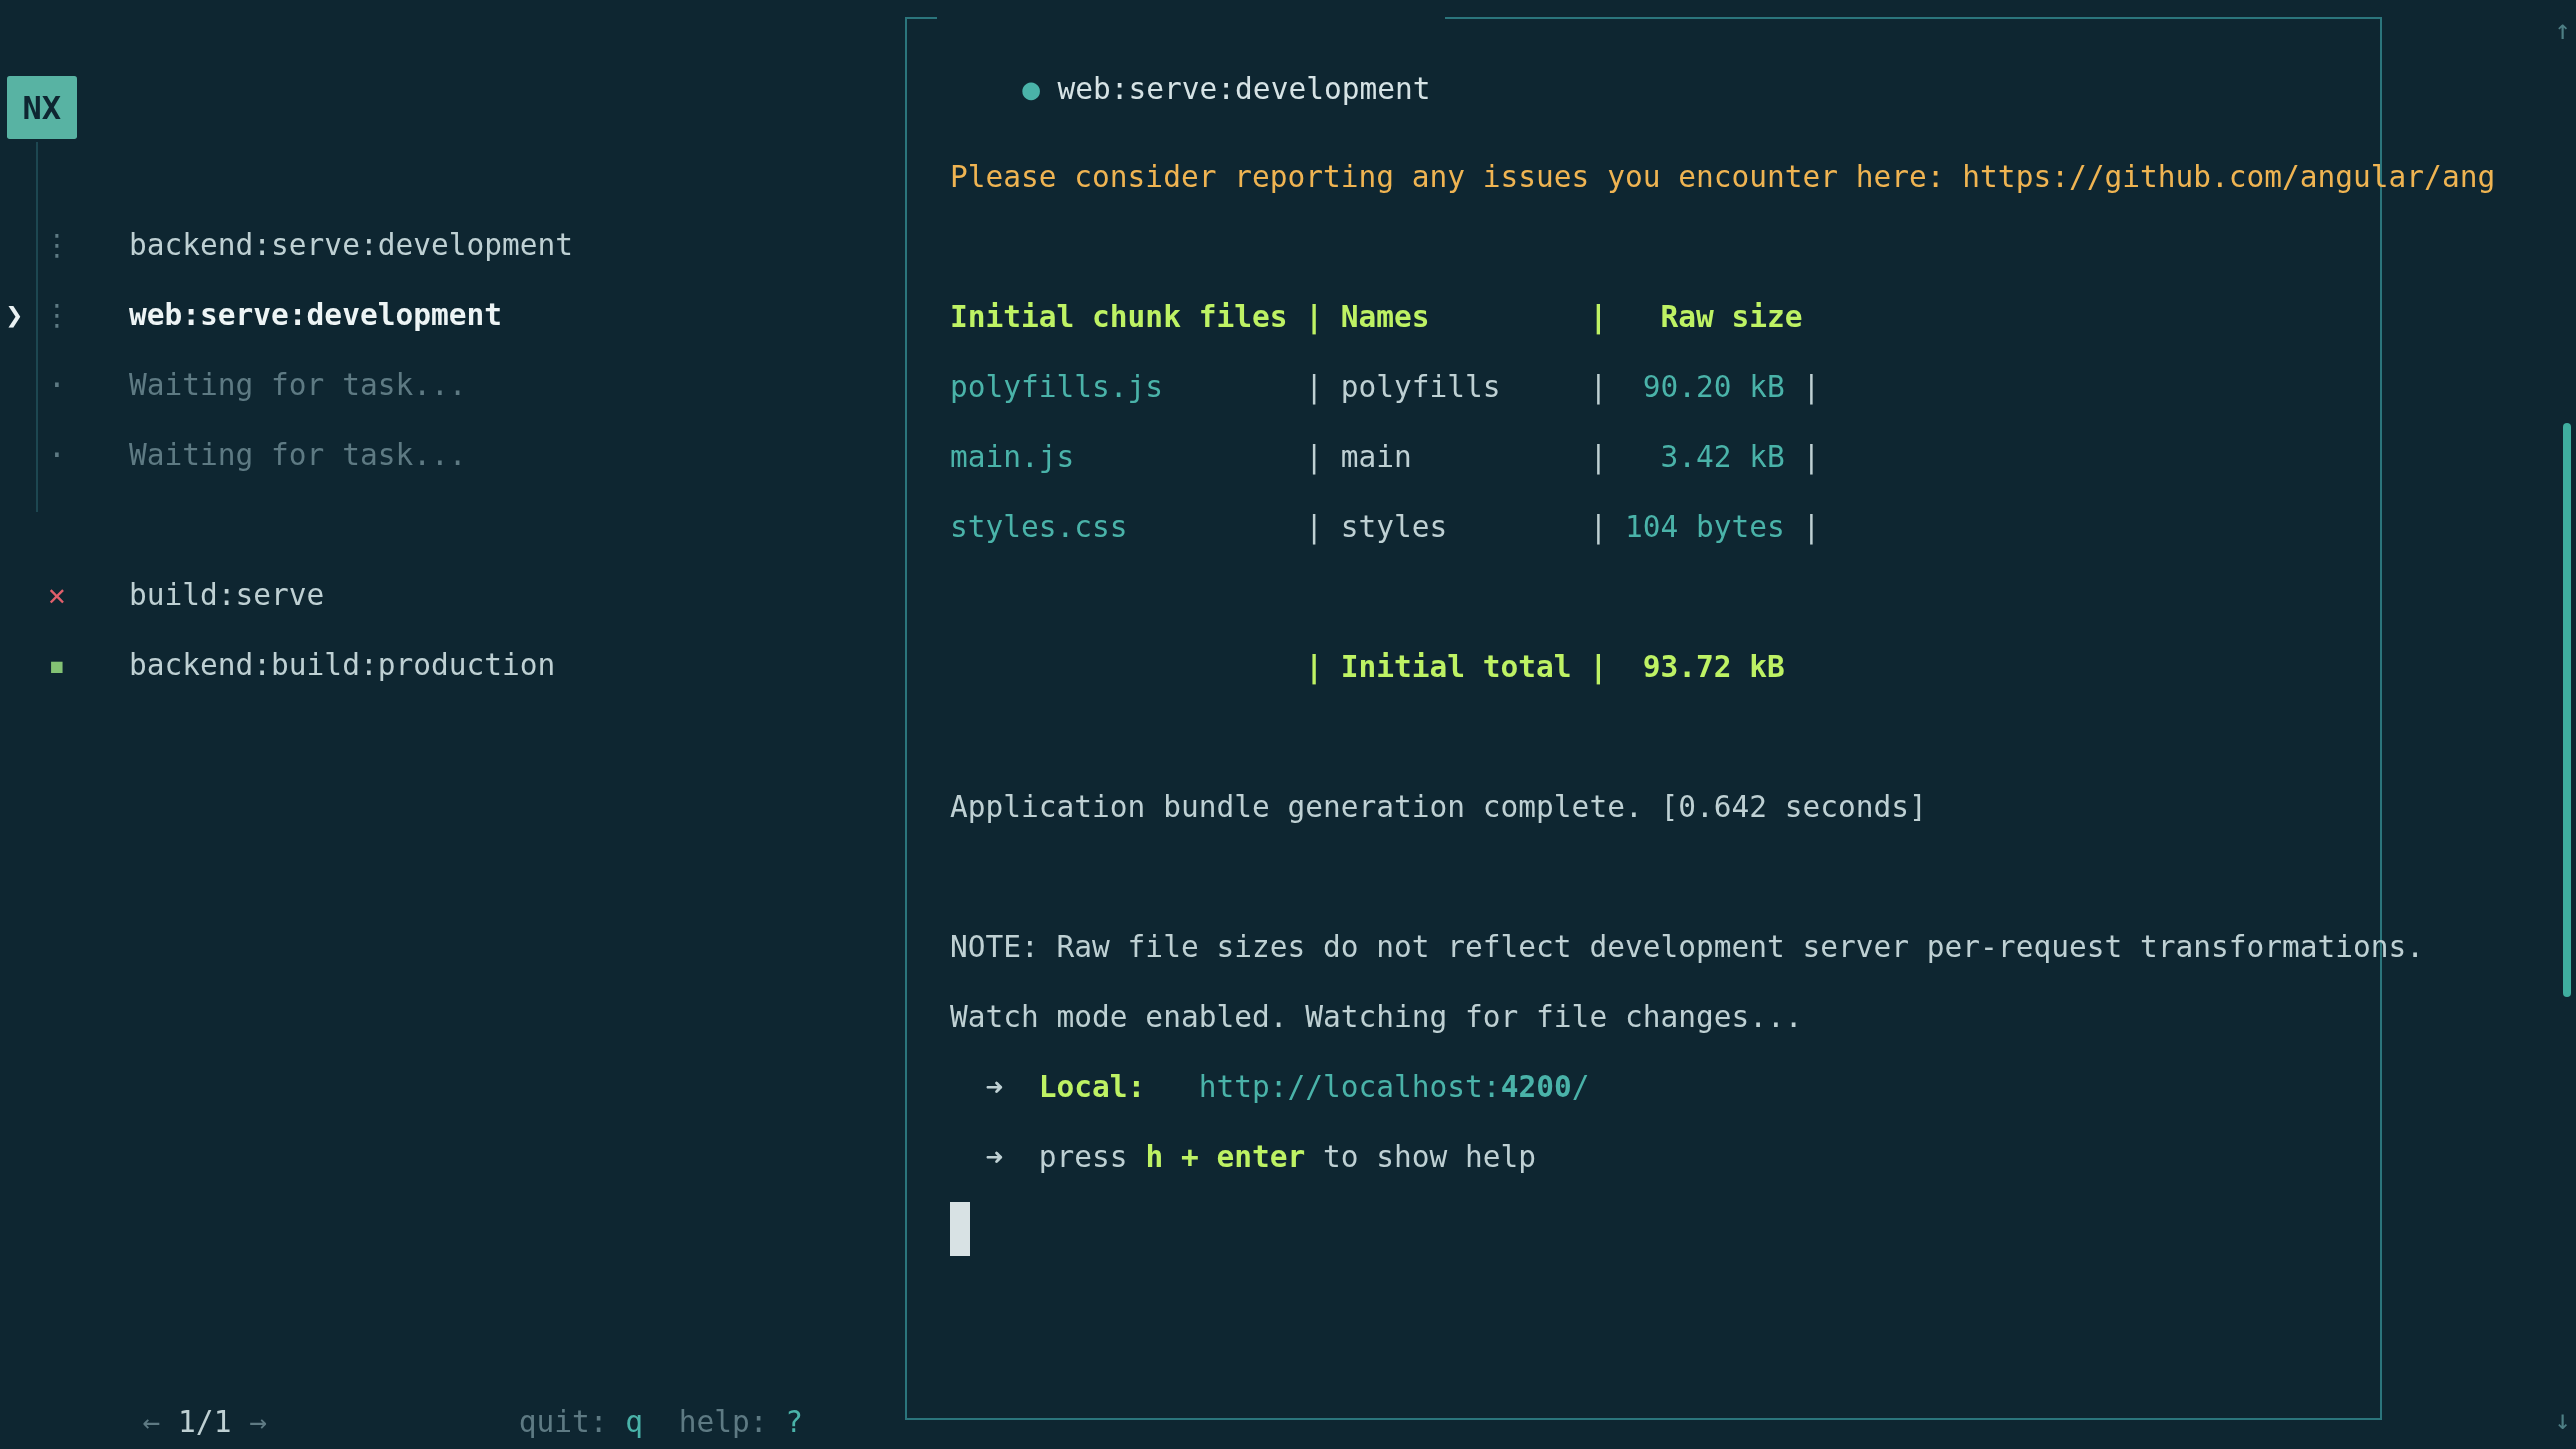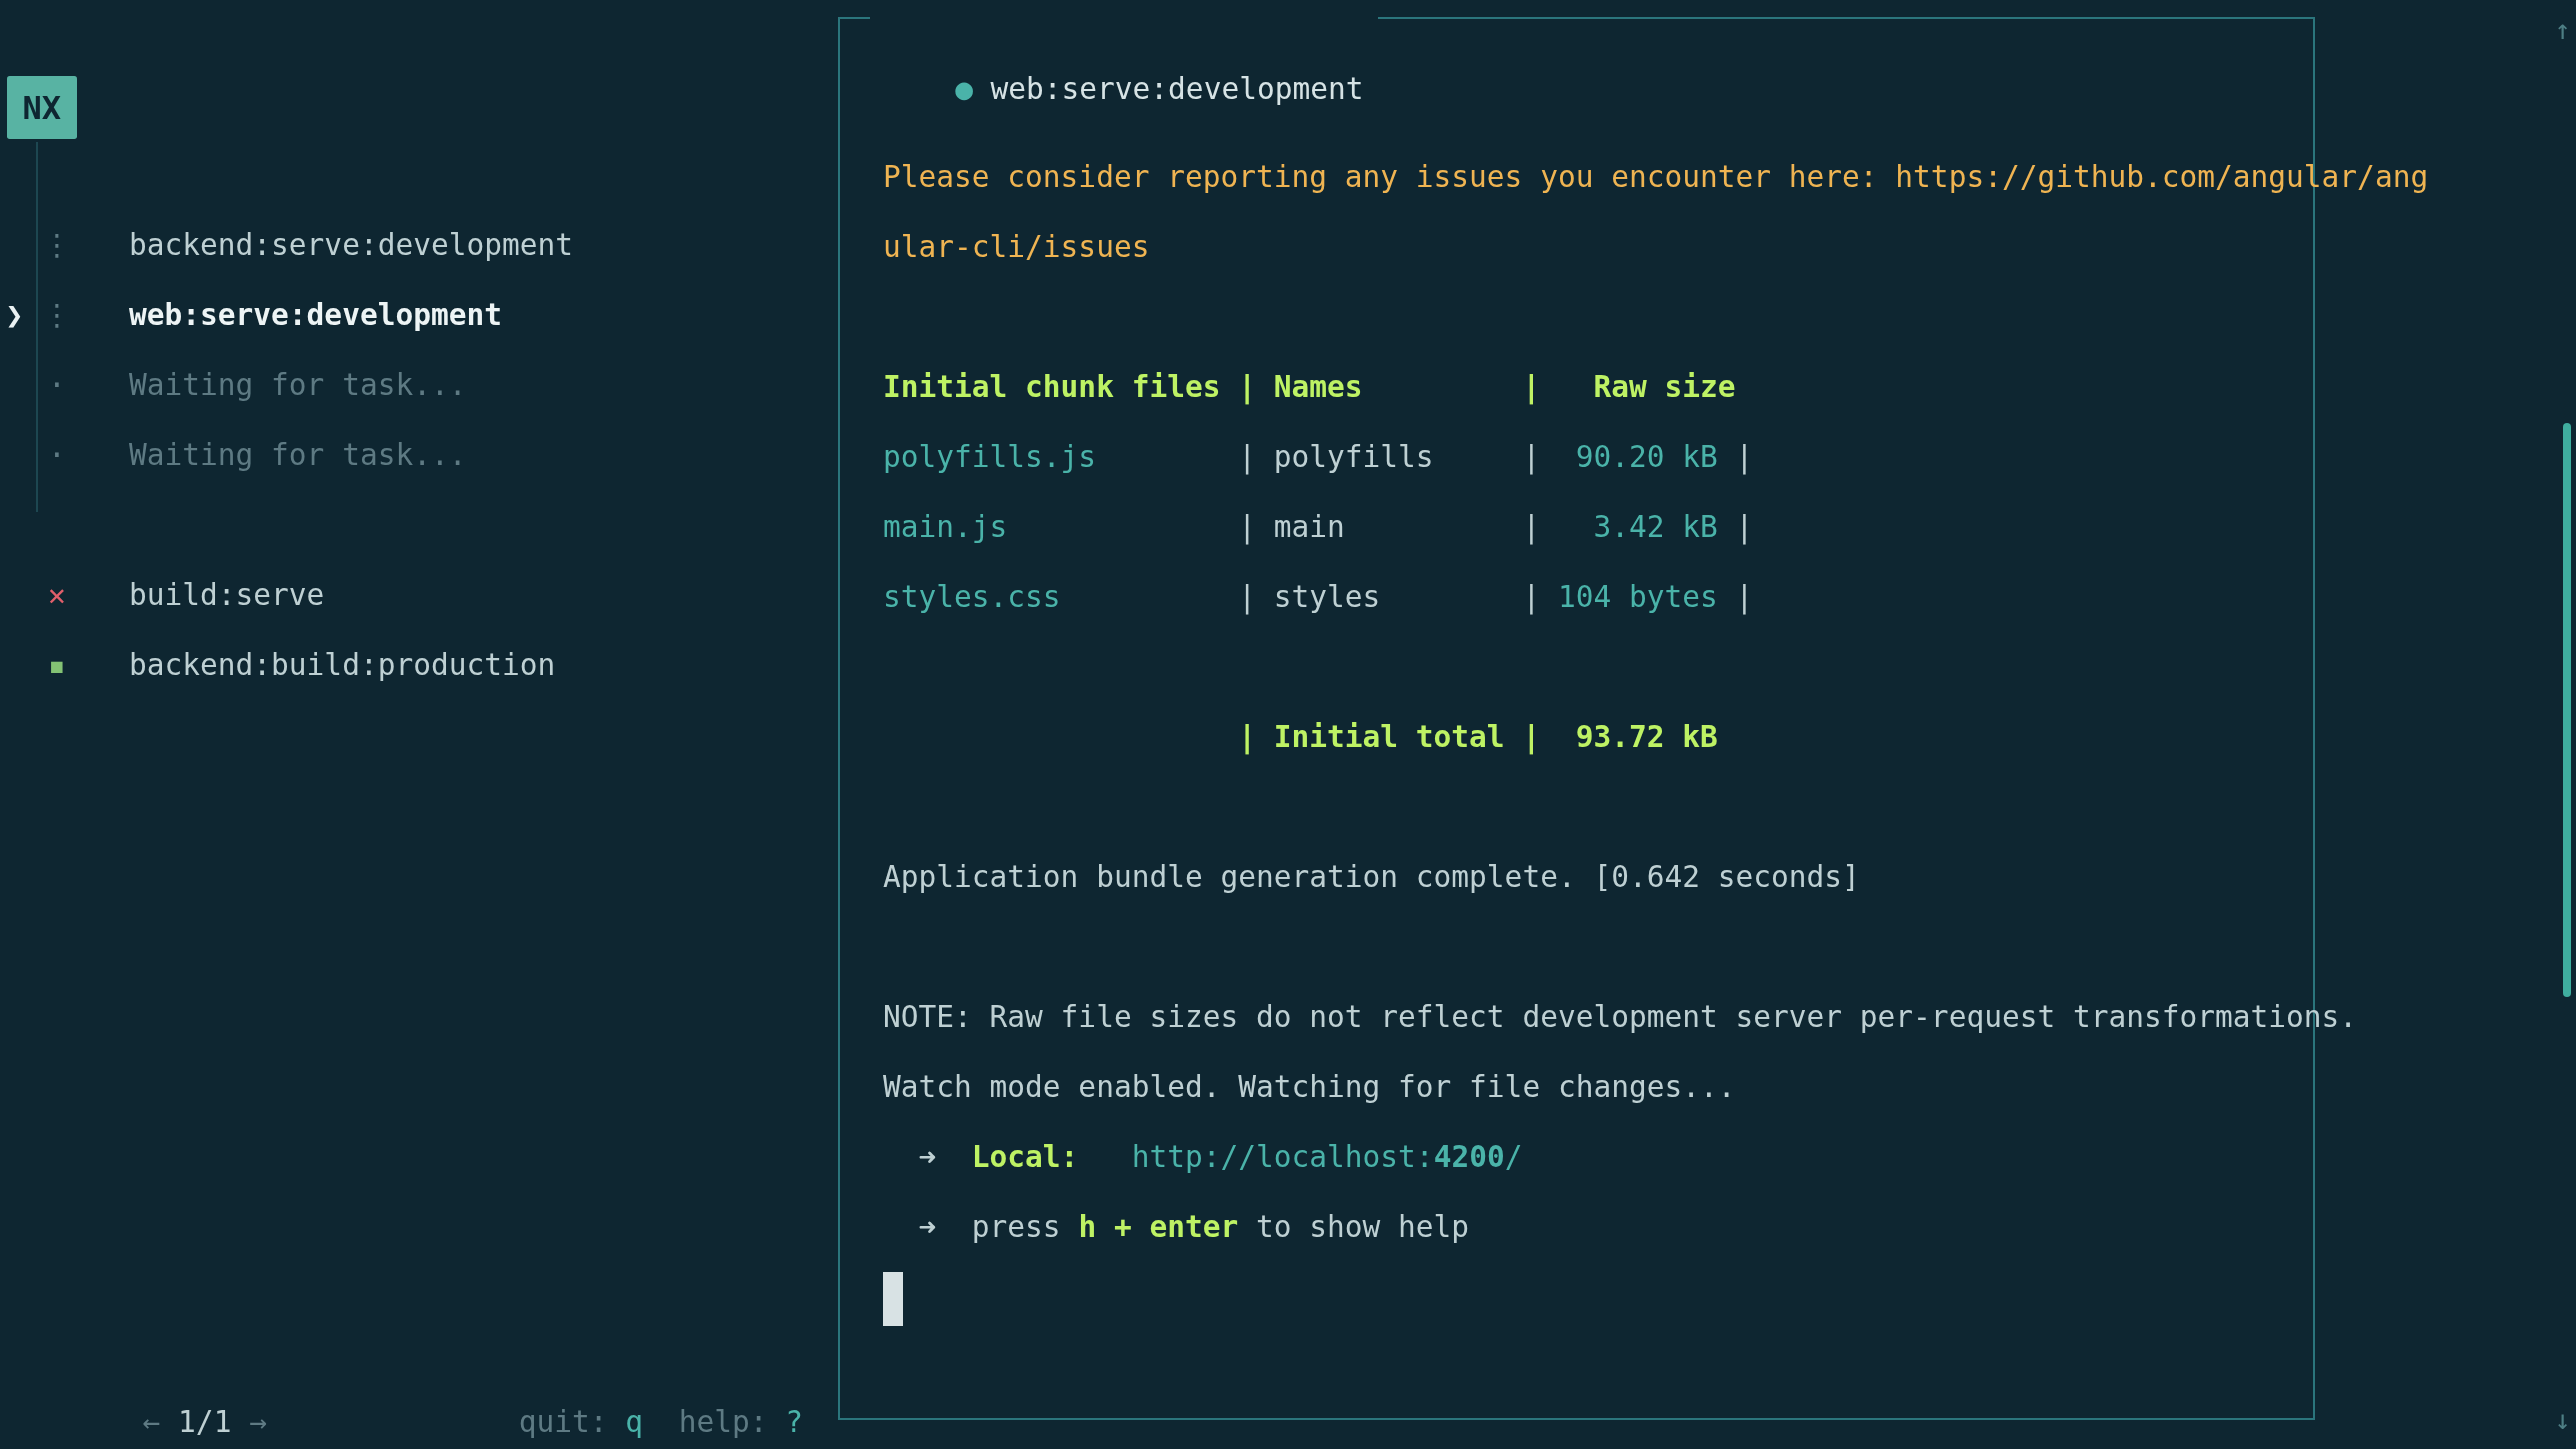--- a/index.html
+++ b/index.html
@@ -39,21 +39,21 @@
   .task .pointer { position:absolute; left:5.4px; font-weight:bold; color:#e9f1f2; }
   .label.selected { color:#edf4f5; font-weight:bold; }
 
   .bottom-bar {
     position:absolute; left:36px; right:70px; top:1317px; height:70px; line-height:70px;
     display:flex; justify-content:space-between; white-space:pre;text-align:center;
   }
 
   
   .panel {
-    position:absolute; left:838px; top:17px; width:1477px; height:1403px;
+    position:absolute; left:905px; top:17px; width:1477px; height:1403px;
     border:2px solid #2b757c;
   }
   .panel-title {
     position:absolute; top:-35px; left:29.5px; height:70px; line-height:70px;
     background:#0e2631; padding:0 14.8px; white-space:pre; color:#d6e3e5;
   }
   .panel-title .dot { margin-right:17.4px; }
   .panel-body { padding:123px 27px 0 43px; }
   .line { white-space:pre; height:70px; line-height:70px; }
   .cursor-block {
@@ -97,21 +97,20 @@
     </span>
   </div>
 </div>
 
 <div class="panel">
   <div class="panel-title">
     <span class="dot teal">●</span><span>web:serve:development</span>
   </div>
   <div class="panel-body" id="panel-body">
       <div class="line"><span class="yellow">Please consider reporting any issues you encounter here: https://github.com/angular/ang</span></div>
-      <div class="line"><span class="yellow">ular-cli/issues</span></div>
       <div class="line"></div>
       <div class="line"><span class="bold">Initial chunk files | Names         |   Raw size</span></div>
       <div class="line"><span class="teal">polyfills.js</span><span class="fg">        | polyfills     |  </span><span class="teal">90.20 kB</span><span class="fg"> |</span></div>
       <div class="line"><span class="teal">main.js</span><span class="fg">             | main          |   </span><span class="teal">3.42 kB</span><span class="fg"> |</span></div>
       <div class="line"><span class="teal">styles.css</span><span class="fg">          | styles        | </span><span class="teal">104 bytes</span><span class="fg"> |</span></div>
       <div class="line"></div>
       <div class="line"><span class="bold">                    | Initial total |  93.72 kB</span></div>
       <div class="line"></div>
       <div class="line"><span class="fg">Application bundle generation complete. [0.642 seconds]</span></div>
       <div class="line"></div>

